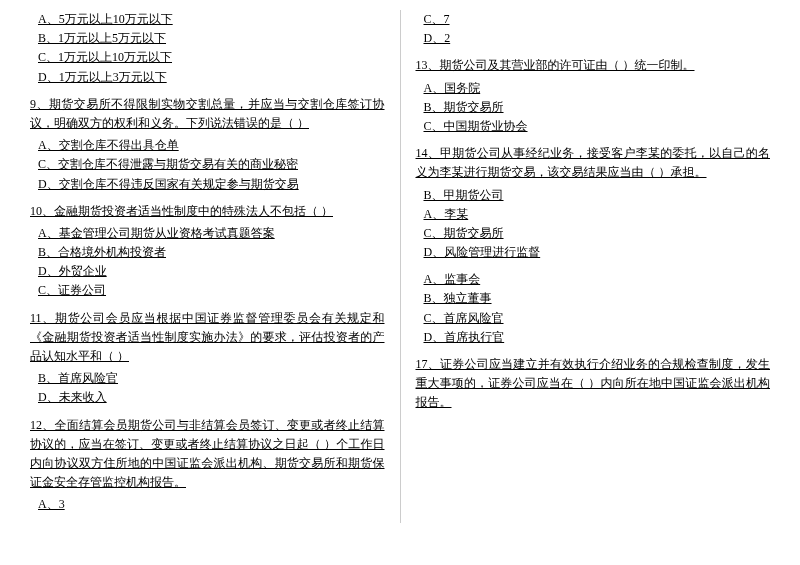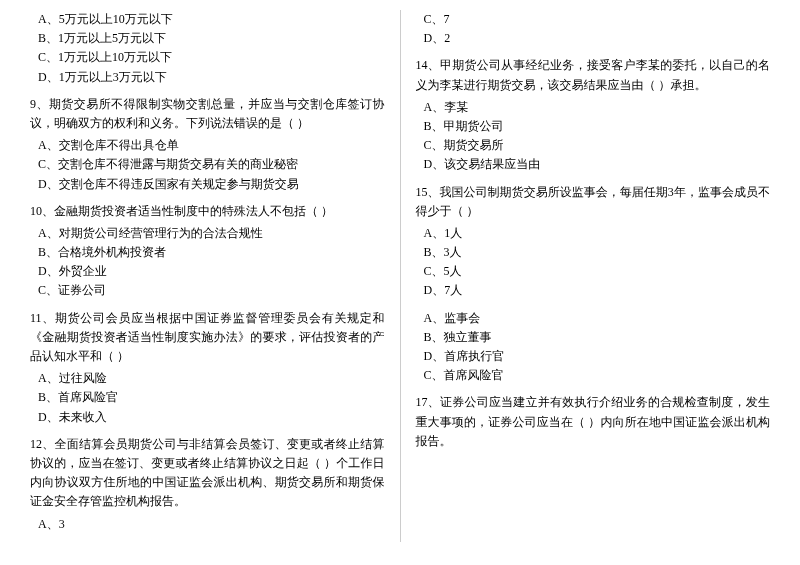--- a/index.html
+++ b/index.html
@@ -23,20 +23,21 @@
     .column {
       flex: 1;
       padding-right: 10px;
     }
     .column.right {
       padding-right: 0;
       padding-left: 10px;
     }
     .question-block {
       margin-bottom: 8px;
+      text-decoration: underline;
     }
     .question-title {
       line-height: 1.6;
       margin-bottom: 3px;
       text-align: justify;
     }
     .option {
       line-height: 1.6;
       padding-left: 8px;
       text-align: justify;
@@ -62,29 +63,28 @@
 
     <div class="question-block">
       <div class="question-title">9、期货交易所不得限制实物交割总量，并应当与交割仓库签订协议，明确双方的权利和义务。下列说法错误的是（    ）</div>
       <div class="option">A、交割仓库不得出具仓单</div>
       <div class="option">C、交割仓库不得泄露与期货交易有关的商业秘密</div>
       <div class="option">D、交割仓库不得违反国家有关规定参与期货交易</div>
     </div>
 
     <div class="question-block">
       <div class="question-title">10、金融期货投资者适当性制度中的特殊法人不包括（    ）</div>
-      <div class="option">A、对期货公司经营管理行为的合法合规性</div>
+      <div class="option">A、基金管理公司期货从业资格考试真题答案</div>
       <div class="option">B、合格境外机构投资者</div>
       <div class="option">D、外贸企业</div>
       <div class="option">C、证券公司</div>
     </div>
 
     <div class="question-block">
       <div class="question-title">11、期货公司会员应当根据中国证券监督管理委员会有关规定和《金融期货投资者适当性制度实施办法》的要求，评估投资者的产品认知水平和（    ）</div>
-      <div class="option">A、过往风险</div>
       <div class="option">B、首席风险官</div>
       <div class="option">D、未来收入</div>
     </div>
 
     <div class="question-block">
       <div class="question-title">12、全面结算会员期货公司与非结算会员签订、变更或者终止结算协议的，应当在签订、变更或者终止结算协议之日起（    ）个工作日内向协议双方住所地的中国证监会派出机构、期货交易所和期货保证金安全存管监控机构报告。</div>
       <div class="option">A、3</div>
 
     </div>
 
@@ -92,42 +92,41 @@
 
   <div class="divider"></div>
 
   <div class="column right">
 
     <div class="question-block">
       <div class="option">C、7</div>
       <div class="option">D、2</div>
     </div>
 
+    <div class="question-block">
+      <div class="question-title">13、期货公司及其营业部的许可证由（    ）统一印制。</div>
+      <div class="option">A、国务院</div>
+      <div class="option">B、期货交易所</div>
+      <div class="option">C、中国期货业协会</div>
+    </div>
 
     <div class="question-block">
       <div class="question-title">14、甲期货公司从事经纪业务，接受客户李某的委托，以自己的名义为李某进行期货交易，该交易结果应当由（    ）承担。</div>
+      <div class="option">B、甲期货公司</div>
       <div class="option">A、李某</div>
-      <div class="option">B、甲期货公司</div>
       <div class="option">C、期货交易所</div>
-      <div class="option">D、该交易结果应当由</div>
+      <div class="option">D、风险管理进行监督</div>
     </div>
 
-    <div class="question-block">
-      <div class="question-title">15、我国公司制期货交易所设监事会，每届任期3年，监事会成员不得少于（    ）</div>
-      <div class="option">A、1人</div>
-      <div class="option">B、3人</div>
-      <div class="option">C、5人</div>
-      <div class="option">D、7人</div>
-    </div>
 
     <div class="question-block">
       <div class="option">A、监事会</div>
       <div class="option">B、独立董事</div>
+      <div class="option">C、首席风险官</div>
       <div class="option">D、首席执行官</div>
-      <div class="option">C、首席风险官</div>
     </div>
 
     <div class="question-block">
       <div class="question-title">17、证券公司应当建立并有效执行介绍业务的合规检查制度，发生重大事项的，证券公司应当在（    ）内向所在地中国证监会派出机构报告。</div>
     </div>
 
   </div>
 </div>
 
 </body></html>

